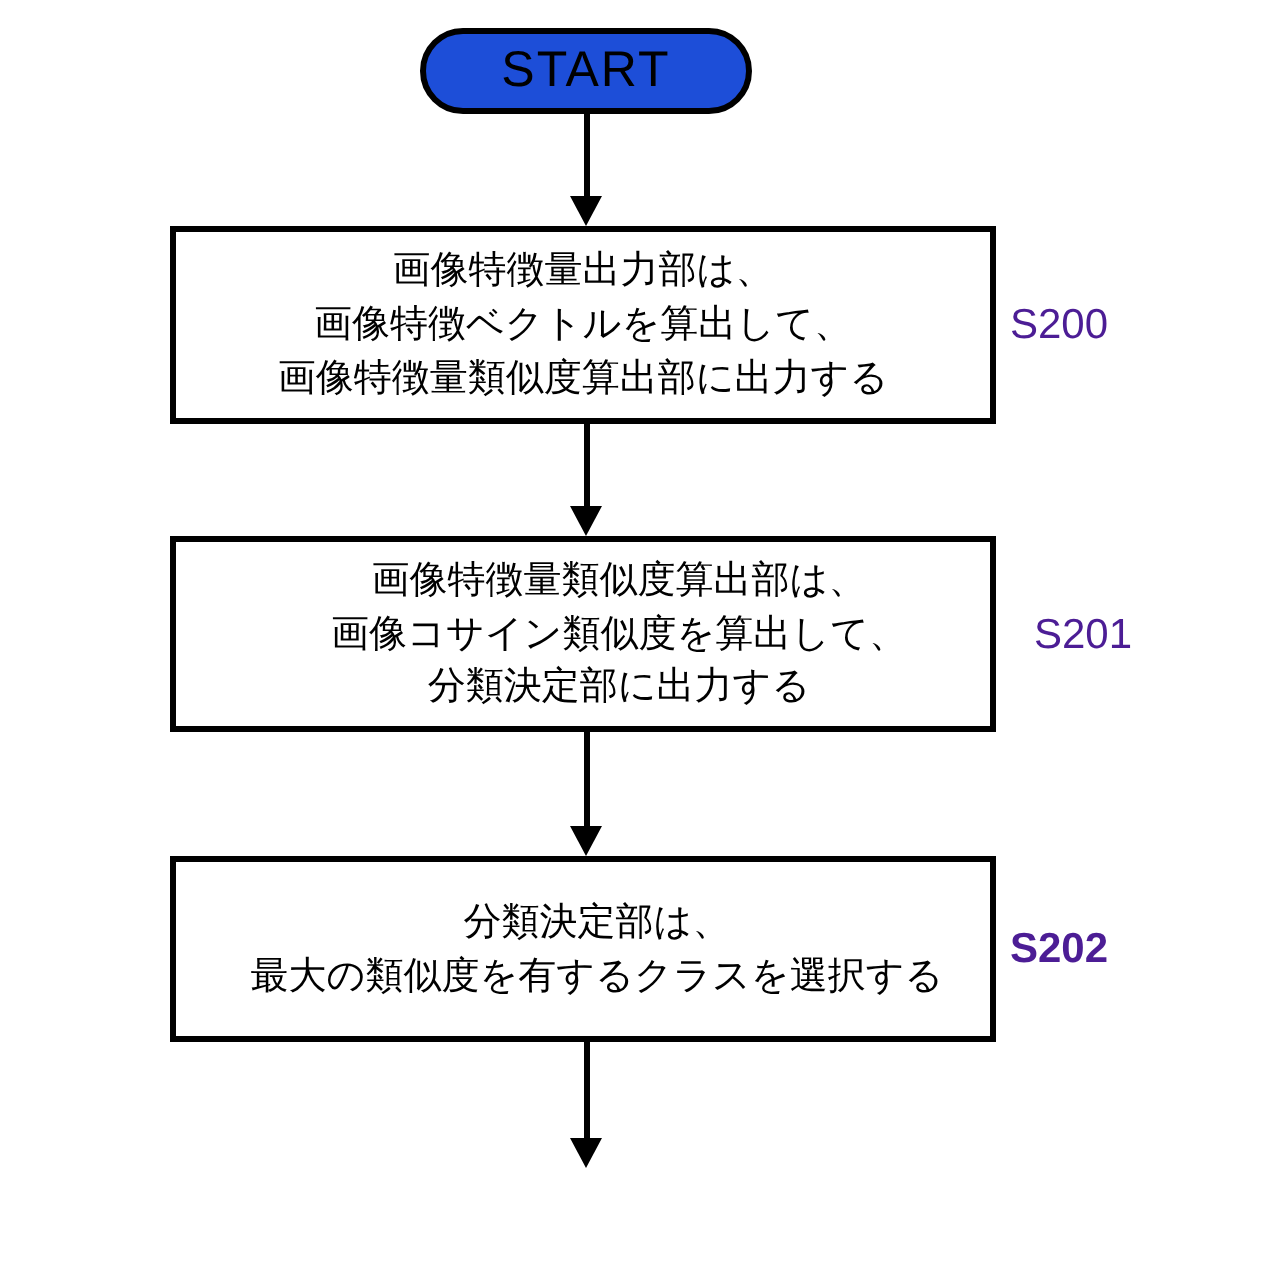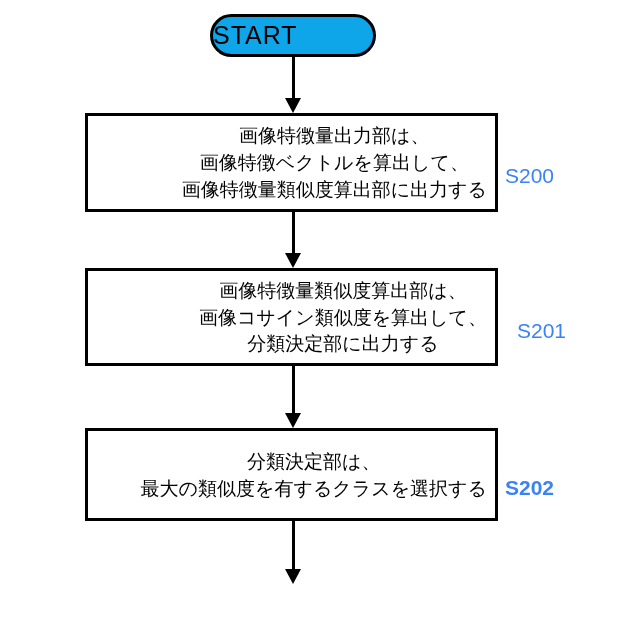--- a/index.html
+++ b/index.html
@@ -15,63 +15,62 @@
     overflow: hidden;
     font-family: "DejaVu Sans", "Liberation Sans", sans-serif;
   }
 
   
   .terminator {
     position: absolute;
     box-sizing: border-box;
     border: 3px solid #000000;
     border-radius: 999px;
-    background: #0ea5e9;
+    background: #1d4ed8;
     display: flex;
     align-items: center;
-    justify-content: flex-start;
+    justify-content: center;
   }
   .terminator .term-label {
     font-family: "Liberation Sans", "DejaVu Sans", sans-serif;
     font-size: 25px;
     letter-spacing: 1px;
     color: #000000;
     line-height: 1;
     white-space: nowrap;
   }
 
   
   .process {
     position: absolute;
     box-sizing: border-box;
     border: 3px solid #000000;
     background: #ffffff;
     display: flex;
     align-items: center;
-    justify-content: flex-end;
+    justify-content: center;
   }
   .process .proc-text {
     font-family: "DejaVu Sans", "Liberation Sans", sans-serif;
     font-size: 19px;
     line-height: 1.42;
     color: #000000;
     text-align: center;
     white-space: pre-line;
     padding: 0 8px;
   }
 
   
   .step-label {
     position: absolute;
     font-family: "Liberation Sans", "DejaVu Sans", sans-serif;
     font-size: 21px;
-    color: #3b82f6;
+    color: #4c1d95;
     white-space: nowrap;
     line-height: 1;
-    margin-top: 13px;
   }
 
   
   .connector {
     position: absolute;
   }
   .connector .shaft {
     position: absolute;
     left: 0;
     top: 0;

